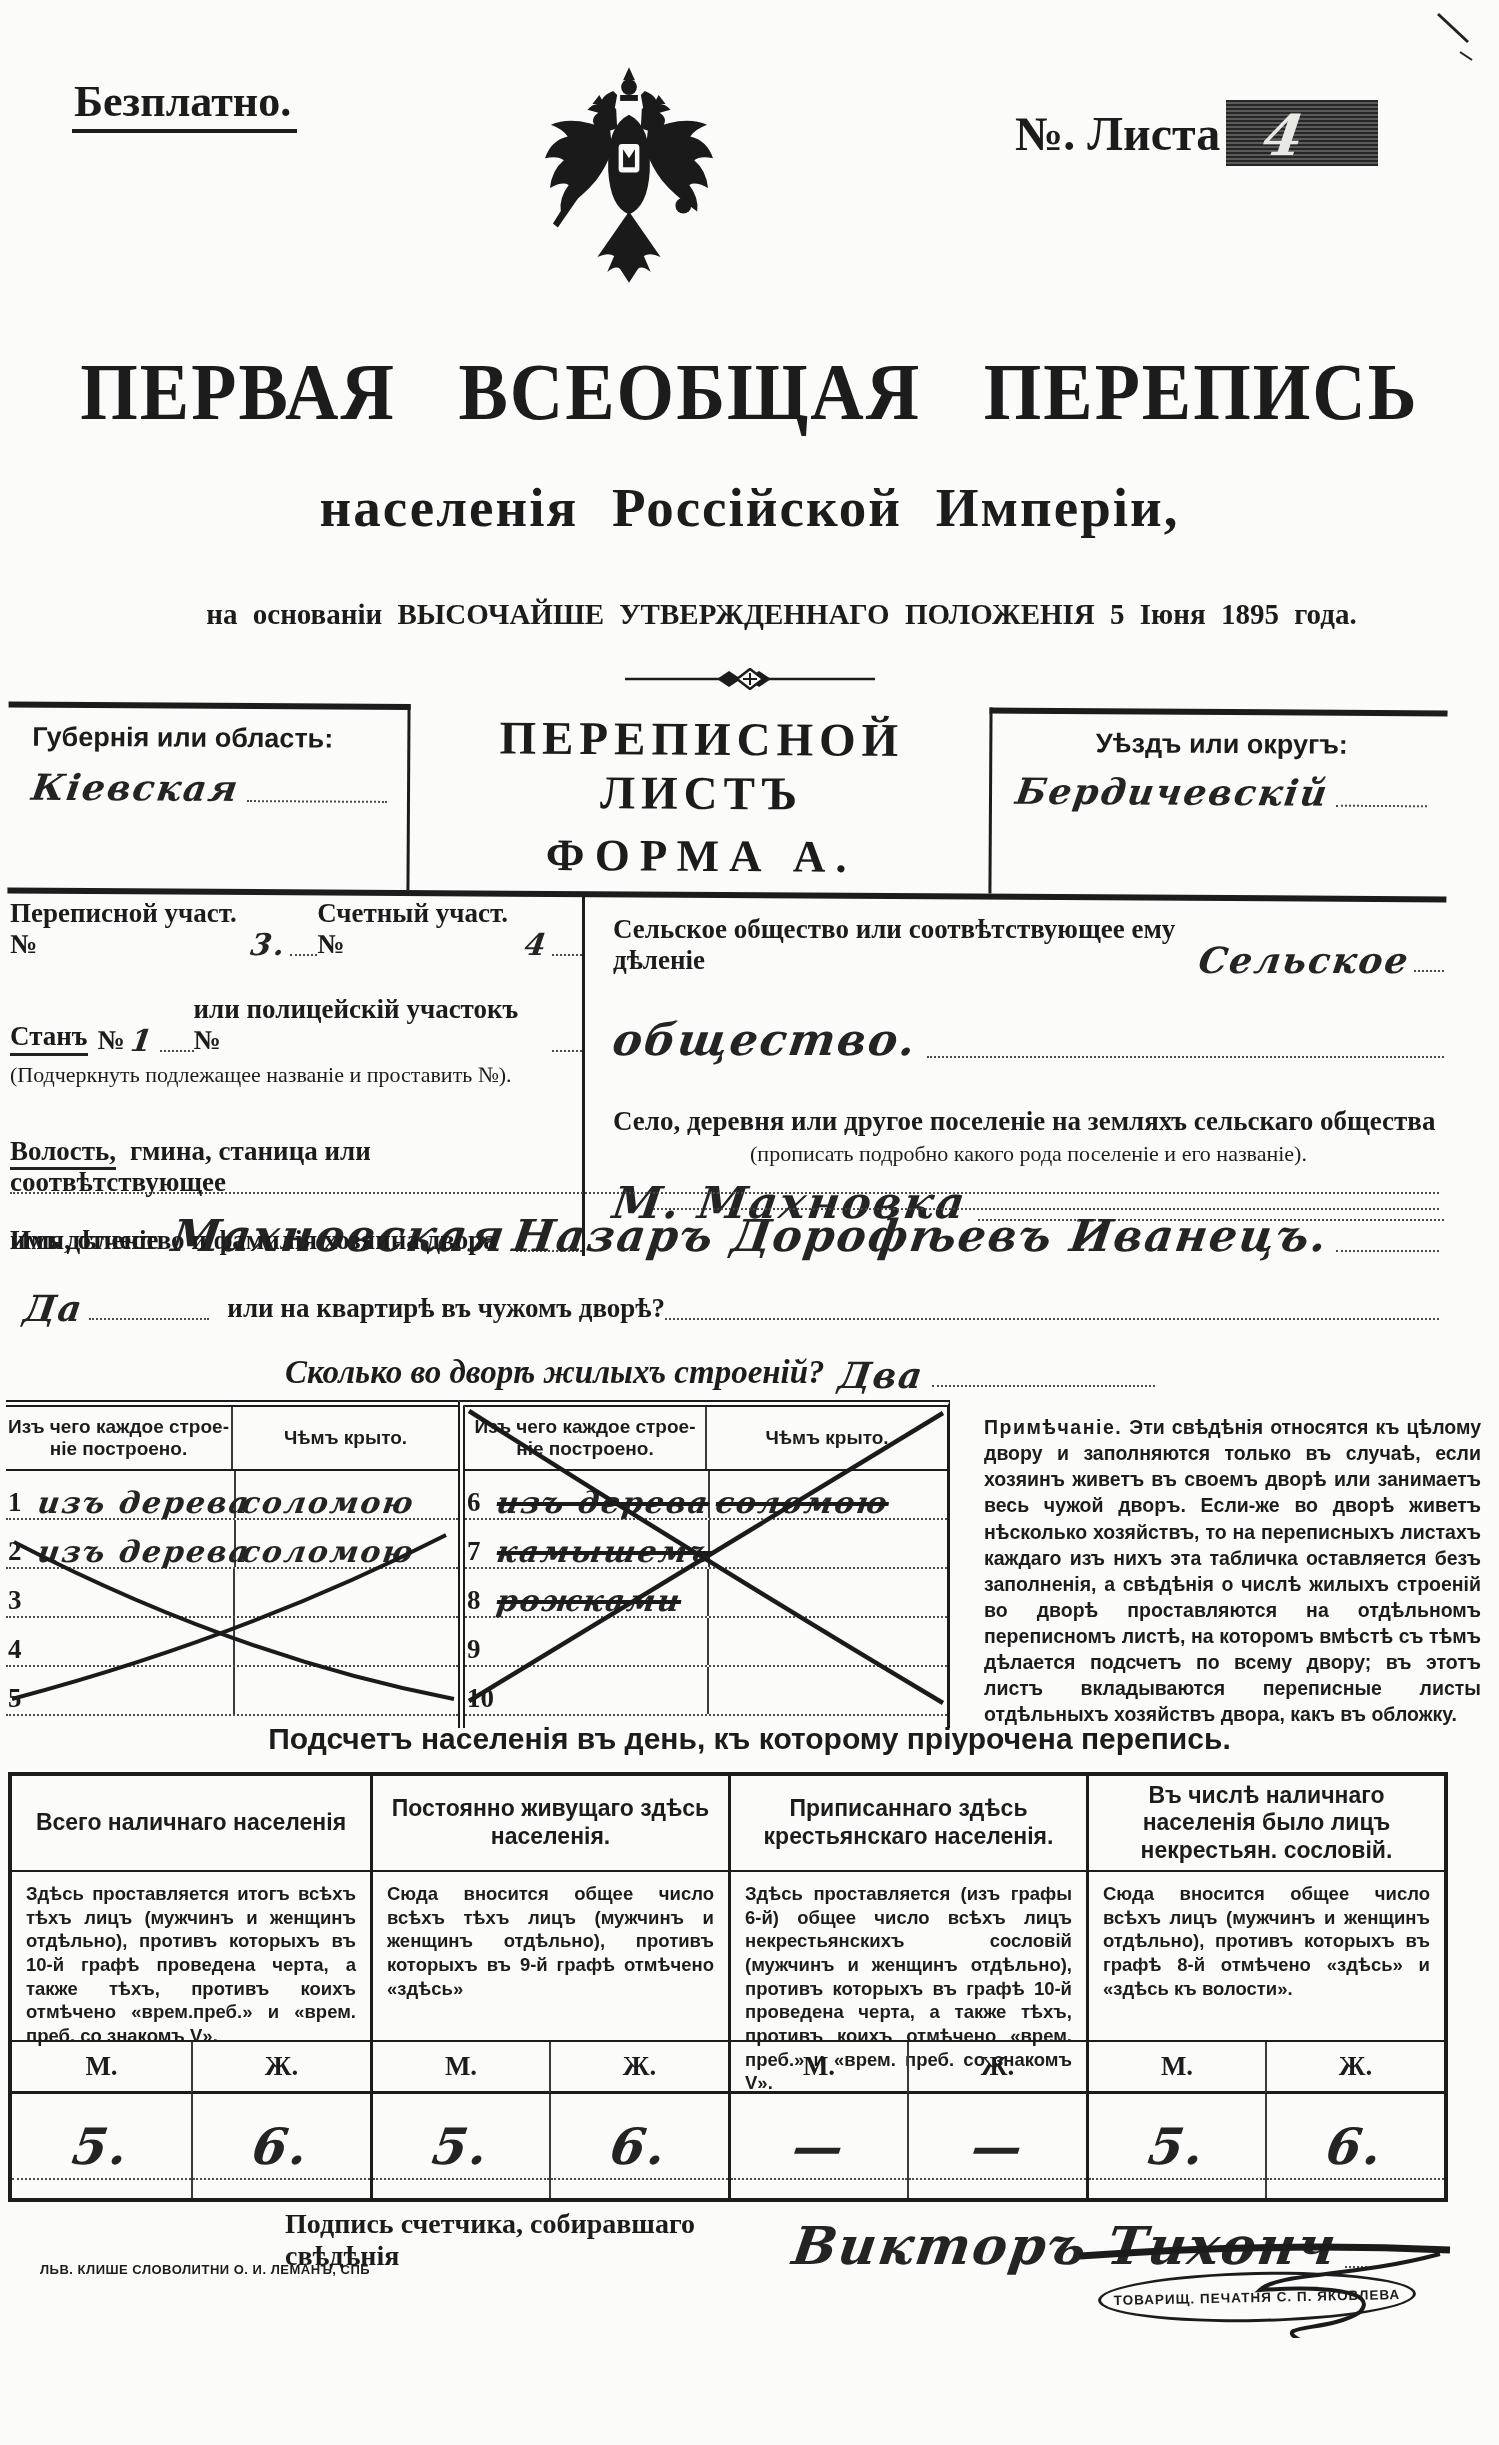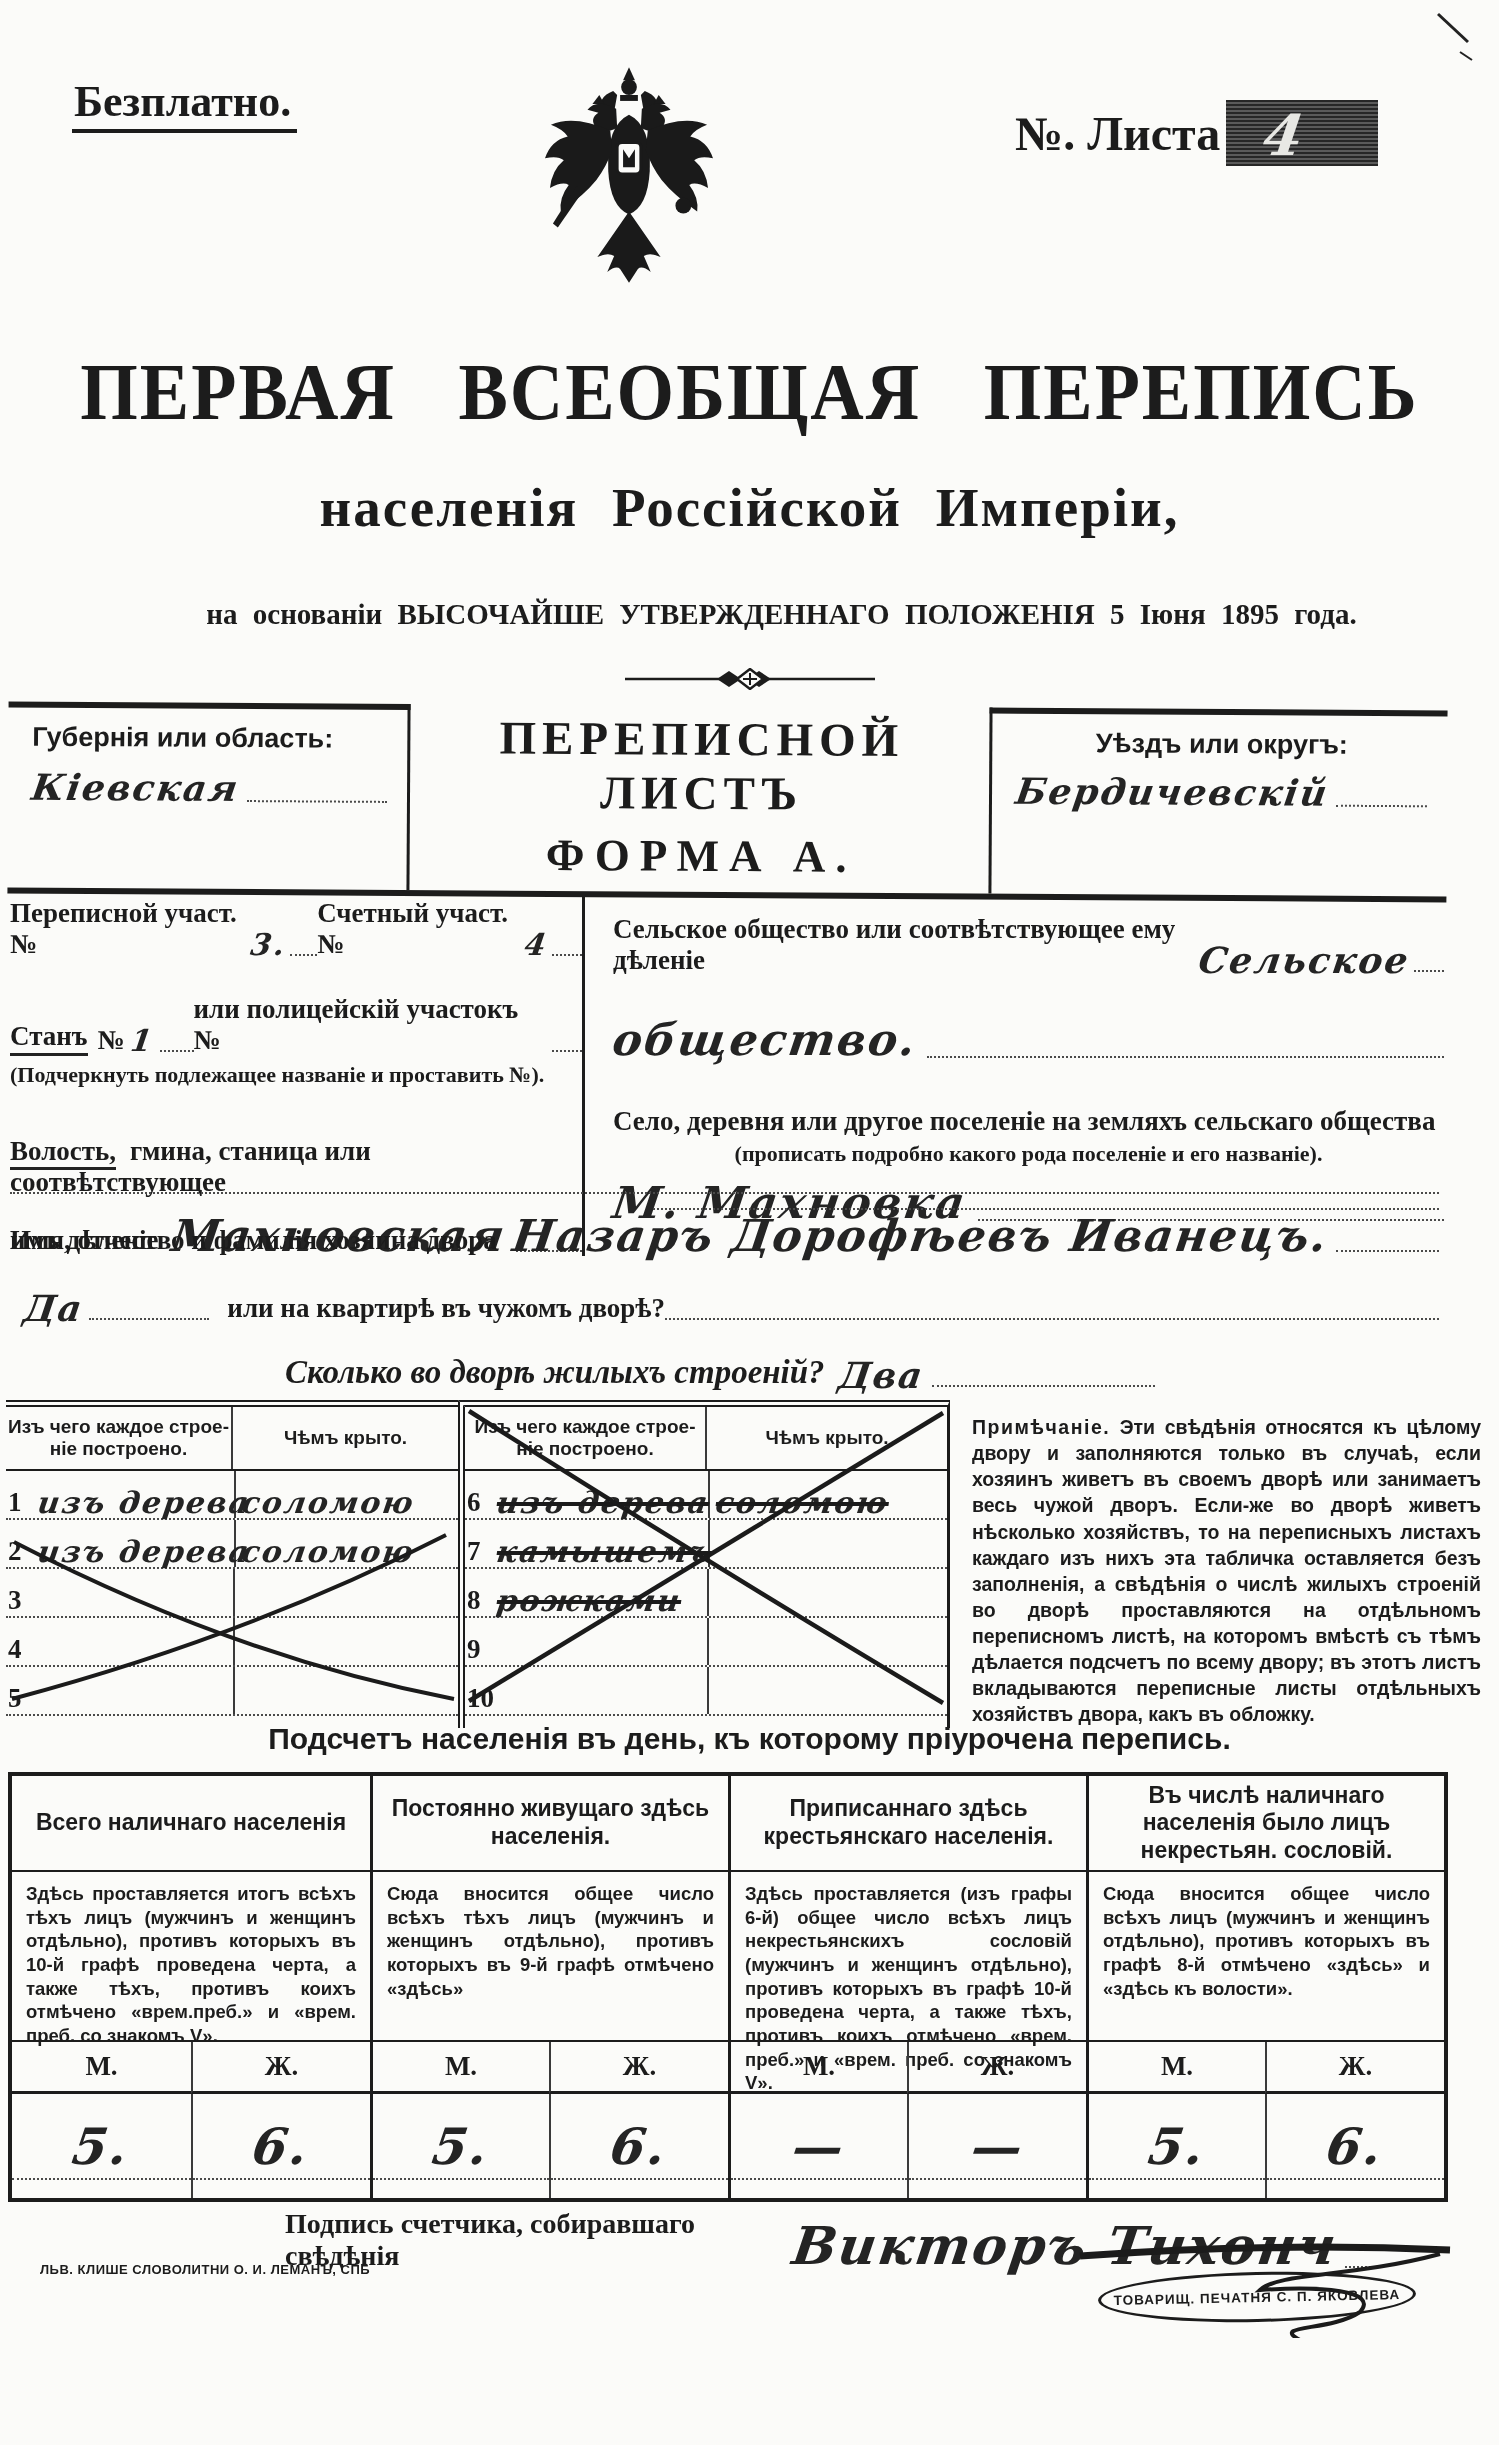--- a/index.html
+++ b/index.html
@@ -46,21 +46,21 @@
   .band-lbl{font-family:"Liberation Sans",sans-serif;font-weight:700;font-size:27px;}
   .band-mid{padding-top:6px;}
   .form-t1{font-size:47px;font-weight:700;letter-spacing:6px;}
   .form-t2{font-size:45px;font-weight:700;letter-spacing:10px;margin-top:10px;}
   .band-bottom{position:absolute;left:0;right:0;bottom:-6px;border-bottom:6px solid #1c1c1c;}
 
   
   .mid{display:grid;grid-template-columns:572px 1fr;}
   .mid-right{border-left:3px solid #1c1c1c;padding-left:28px;}
   .flabel{font-size:27px;font-weight:700;}
-  .fnote{font-size:22px;font-weight:700;}
+  .fnote{font-size:22px;font-weight:400;}
 
   
   .btable{position:relative;border-top:7px double #1c1c1c;}
   .bhead{display:flex;border-bottom:2px solid #1c1c1c;height:62px;align-items:center;}
   .bhead > div{font-family:"Liberation Sans",sans-serif;font-weight:700;font-size:19px;
                text-align:center;white-space:pre-line;line-height:1.15;}
   .bh1{width:50%;}.bh2{width:50%;border-left:2px solid #3a3a3a;height:100%;display:flex;align-items:center;justify-content:center;}
   .brow{display:flex;align-items:flex-end;height:47px;border-bottom:2px dotted #4a4a4a;}
   .bnum{width:30px;font-size:27px;font-weight:600;padding-left:2px;}
   .bc1{width:calc(50% - 30px);overflow:visible;}
@@ -309,21 +309,21 @@
         <span class="bnum">10</span>
         <span class="bc1"></span>
           <span class="bc2"></span>
       </div>
       <svg class="xover" width="482" height="300">
         <path d="M4 4 Q250 160 478 296" stroke="#1b1b1b" stroke-width="4.5" fill="none"></path>
         <path d="M478 6 Q240 150 4 294" stroke="#1b1b1b" stroke-width="4.5" fill="none"></path>
       </svg>
     </div>
 
-    <div class="note" style="flex:1;padding:14px 10px 0 22px;">
+    <div class="note" style="flex:1;padding:14px 10px 0 34px;">
       <span class="note-title">Примѣчаніе.</span><span> Эти свѣдѣнія относятся къ цѣлому двору и заполняются только въ случаѣ, если хозяинъ живетъ въ своемъ дворѣ или занимаетъ весь чужой дворъ. Если-же во дворѣ живетъ нѣсколько хозяйствъ, то на переписныхъ листахъ каждаго изъ нихъ эта табличка оставляется безъ заполненія, а свѣдѣнія о числѣ жилыхъ строеній во дворѣ проставляются на отдѣльномъ переписномъ листѣ, на которомъ вмѣстѣ съ тѣмъ дѣлается подсчетъ по всему двору; въ этотъ листъ вкладываются переписные листы отдѣльныхъ хозяйствъ двора, какъ въ обложку.</span>
     </div>
   </div>
 
   <div class="abs ctr sans" style="top:1722px;left:0;width:100%;font-weight:700;font-size:30px;">Подсчетъ населенія въ день, къ которому пріурочена перепись.</div>
 
   <div class="abs ptable" style="top:1772px;left:8px;width:1432px;">
     <div class="pc ptitle">Всего наличнаго населенія</div>
     <div class="pc ptitle gsep">Постоянно живущаго здѣсь населенія.</div>
     <div class="pc ptitle gsep">Приписаннаго здѣсь крестьянскаго населенія.</div>

